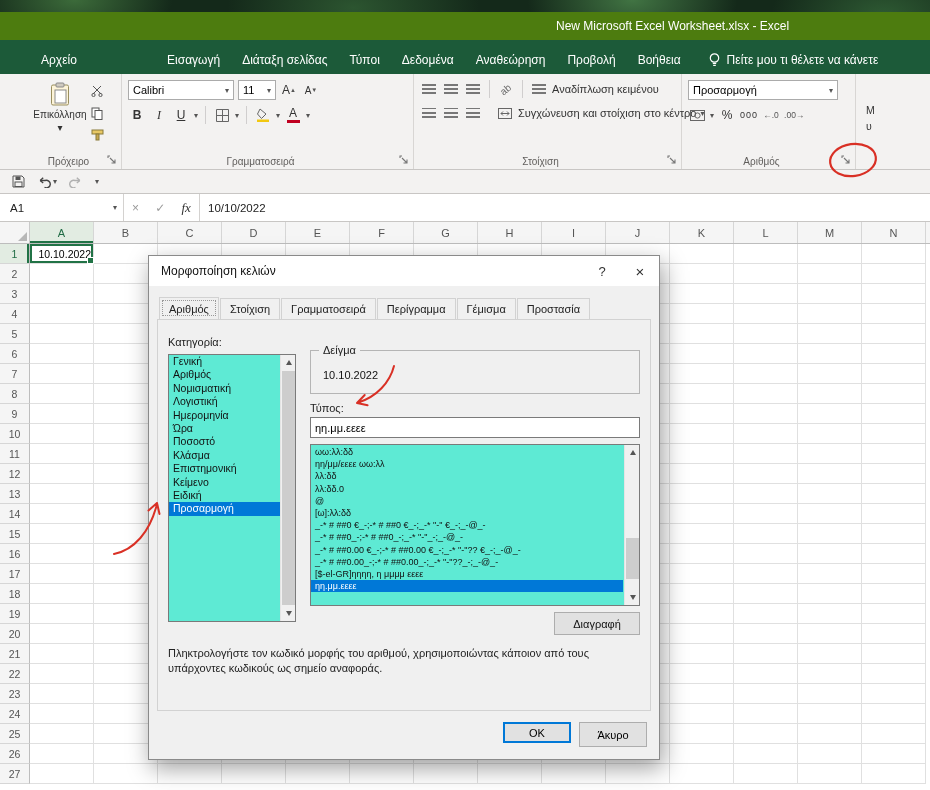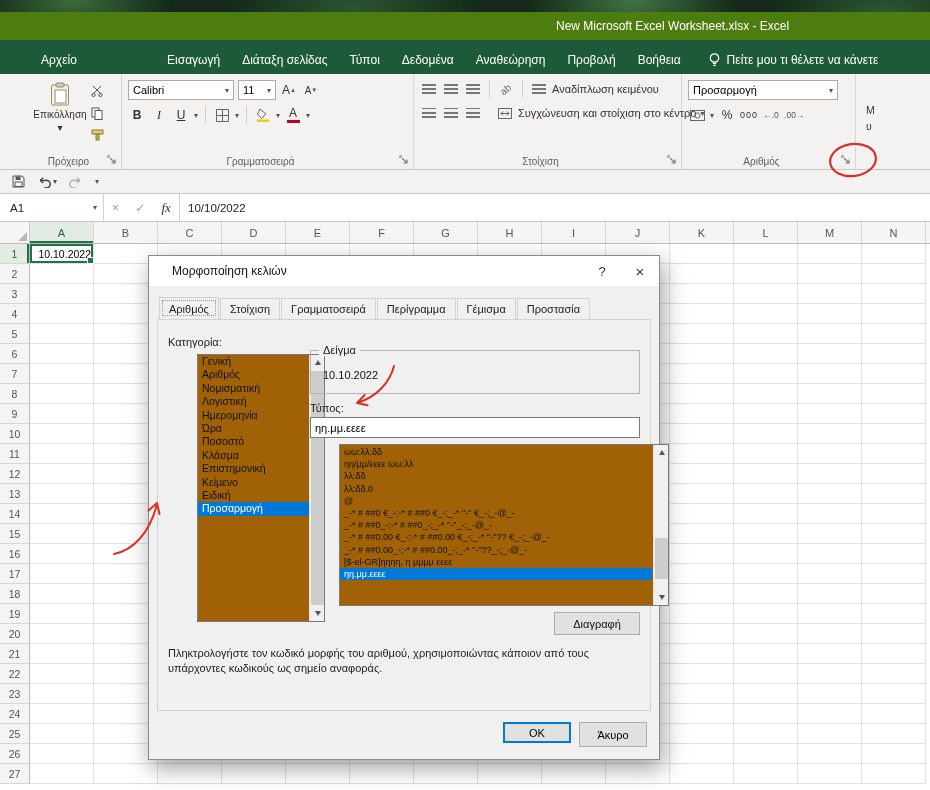--- a/index.html
+++ b/index.html
@@ -46,21 +46,21 @@
   #align-group{width:268px;}
   .lbl-small{font-size:11px;color:#333;white-space:nowrap;}
   #num-group{width:174px;}
   .tiny{font-size:8.5px;color:#555;white-space:nowrap;}
   #overflow-group{width:60px;border-right:none;padding-left:10px;}
   #overflow-group div{font-size:10.5px;color:#333;line-height:16px;}
   
   #qat{height:24px;background:#f3f2f1;border-bottom:1px solid #c8c6c4;display:flex;align-items:center;gap:12px;padding-left:12px;flex:0 0 24px;color:#444;}
   
   #fbar{height:28px;background:#fff;border-bottom:1px solid #c8c6c4;display:flex;align-items:stretch;flex:0 0 28px;}
-  #namebox{width:104px;border-right:1px solid #d4d2d0;display:flex;align-items:center;padding-left:10px;font-size:11.5px;color:#222;}
+  #namebox{width:124px;border-right:1px solid #d4d2d0;display:flex;align-items:center;padding-left:10px;font-size:11.5px;color:#222;}
   #namebox .caret{margin-left:auto;margin-right:6px;}
   #fops{width:76px;display:flex;align-items:center;justify-content:space-around;border-right:1px solid #d4d2d0;}
   #fops .dim{color:#9a9a9a;font-size:12px;}
   #fops .fx{font-style:italic;font-family:"Liberation Serif",serif;font-size:13px;color:#333;}
   #fx-value{flex:1;display:flex;align-items:center;padding-left:8px;font-size:11.5px;color:#222;}
   
   #sheet{flex:1;display:flex;flex-direction:column;overflow:hidden;background:#fff;}
   #col-headers{height:22px;display:flex;background:#f5f5f5;border-bottom:1px solid #bdbdbd;flex:0 0 22px;}
   .corner{width:30px;border-right:1px solid #c9c9c9;position:relative;}
   .corner::after{content:"";position:absolute;right:2px;bottom:2px;border-left:9px solid transparent;border-bottom:9px solid #b7b7b7;}
@@ -68,29 +68,29 @@
   .colh.sel{background:#e2ece2;color:#1f6b44;box-shadow:inset 0 -2px 0 #217346;}
   #grid{flex:1;overflow:hidden;}
   .grow{display:flex;height:20px;}
   .rowh{width:30px;background:#f5f5f5;border-right:1px solid #bdbdbd;border-bottom:1px solid #d6d6d6;font-size:10.5px;color:#555;display:flex;align-items:center;justify-content:center;}
   .rowh.sel{background:#e2ece2;color:#1f6b44;box-shadow:inset -2px 0 0 #217346;}
   .cell{width:64px;border-right:1px solid #e0e0e0;border-bottom:1px solid #e0e0e0;font-size:10.5px;color:#000;display:flex;align-items:center;justify-content:flex-end;padding:0 2px;}
   .cell.acell{position:relative;box-shadow:inset 0 0 0 2px #217346;}
   .cell.acell::after{content:"";position:absolute;right:-1px;bottom:-1px;width:5px;height:5px;background:#217346;border:1px solid #fff;}
   
   #dialog{position:absolute;left:148px;top:255px;width:512px;height:505px;background:#f0f0f0;border:1px solid #8a8a8a;box-shadow:3px 8px 22px rgba(0,0,0,.38);font-size:11px;z-index:10;}
-  #dlg-titlebar{height:30px;background:#fff;display:flex;align-items:center;padding-left:23px;font-size:12px;color:#111;}
+  #dlg-titlebar{height:30px;background:#fff;display:flex;align-items:center;padding-left:12px;font-size:12px;color:#111;}
   #dlg-controls{margin-left:auto;display:flex;height:30px;}
   .dlg-ctl{width:38px;height:30px;display:flex;align-items:center;justify-content:center;font-size:13px;color:#333;}
   #dlg-tabs{position:absolute;left:10px;top:42px;display:flex;z-index:3;}
   .dtab{height:21px;display:flex;align-items:center;padding:0 9px;border:1px solid #d2d2d2;border-bottom:none;background:#f0f0f0;margin-right:1px;font-size:11px;color:#222;}
   .dtab.active{height:22px;margin-top:-1px;background:#f0f0f0;z-index:4;outline:1px dotted #999;outline-offset:-4px;}
   #dlg-page{position:absolute;left:8px;right:8px;top:63px;height:392px;border:1px solid #d2d2d2;background:#f0f0f0;}
   #cat-label{position:absolute;left:10px;top:16px;color:#222;}
-  .listbox{position:absolute;background:#a16207;border:1px solid #7a7a7a;overflow:hidden;margin-left:29px;}
+  .listbox{position:absolute;background:#5eead4;border:1px solid #7a7a7a;overflow:hidden;}
   #category-list{left:10px;top:34px;width:128px;height:268px;}
   #category-items{position:absolute;left:0;top:0;right:15px;bottom:0;}
   .litem{height:13.4px;line-height:13.4px;padding-left:4px;font-size:10.5px;color:#111;white-space:nowrap;}
   .litem.selected{background:#0078d7;color:#fff;}
   .scroll{position:absolute;top:0;right:0;bottom:0;width:15px;background:#f0f0f0;border-left:1px solid #e4e4e4;}
   .sb-up,.sb-down{position:absolute;left:0;width:15px;height:15px;display:flex;align-items:center;justify-content:center;}
   .sb-up{top:0;} .sb-down{bottom:0;}
   .tri-up{width:0;height:0;border-left:3.5px solid transparent;border-right:3.5px solid transparent;border-bottom:5px solid #555;}
   .tri-down{width:0;height:0;border-left:3.5px solid transparent;border-right:3.5px solid transparent;border-top:5px solid #555;}
   .sb-thumb{position:absolute;left:1px;width:13px;background:#cdcdcd;}
@@ -900,20 +900,21 @@
       <div id="type-label">Τύπος:</div>
       <input id="type-input" value="ηη.μμ.εεεε" style="">
 
       <div class="listbox" id="format-list">
         <div id="format-items">
             <div class="fitem">ωω:λλ:δδ</div>
             <div class="fitem">ηη/μμ/εεεε ωω:λλ</div>
             <div class="fitem">λλ:δδ</div>
             <div class="fitem">λλ:δδ.0</div>
             <div class="fitem">@</div>
+            <div class="fitem">[ω]:λλ:δδ</div>
             <div class="fitem">_-* # ##0 €_-;-* # ##0 €_-;_-* "-" €_-;_-@_-</div>
             <div class="fitem">_-* # ##0_-;-* # ##0_-;_-* "-"_-;_-@_-</div>
             <div class="fitem">_-* # ##0.00 €_-;-* # ##0.00 €_-;_-* "-"?? €_-;_-@_-</div>
             <div class="fitem">_-* # ##0.00_-;-* # ##0.00_-;_-* "-"??_-;_-@_-</div>
             <div class="fitem">[$-el-GR]ηηηη, η μμμμ εεεε</div>
             <div class="fitem selected">ηη.μμ.εεεε</div>
           </div>
         <div class="scroll">
           <span class="sb-up">
               <i class="tri-up"></i>

